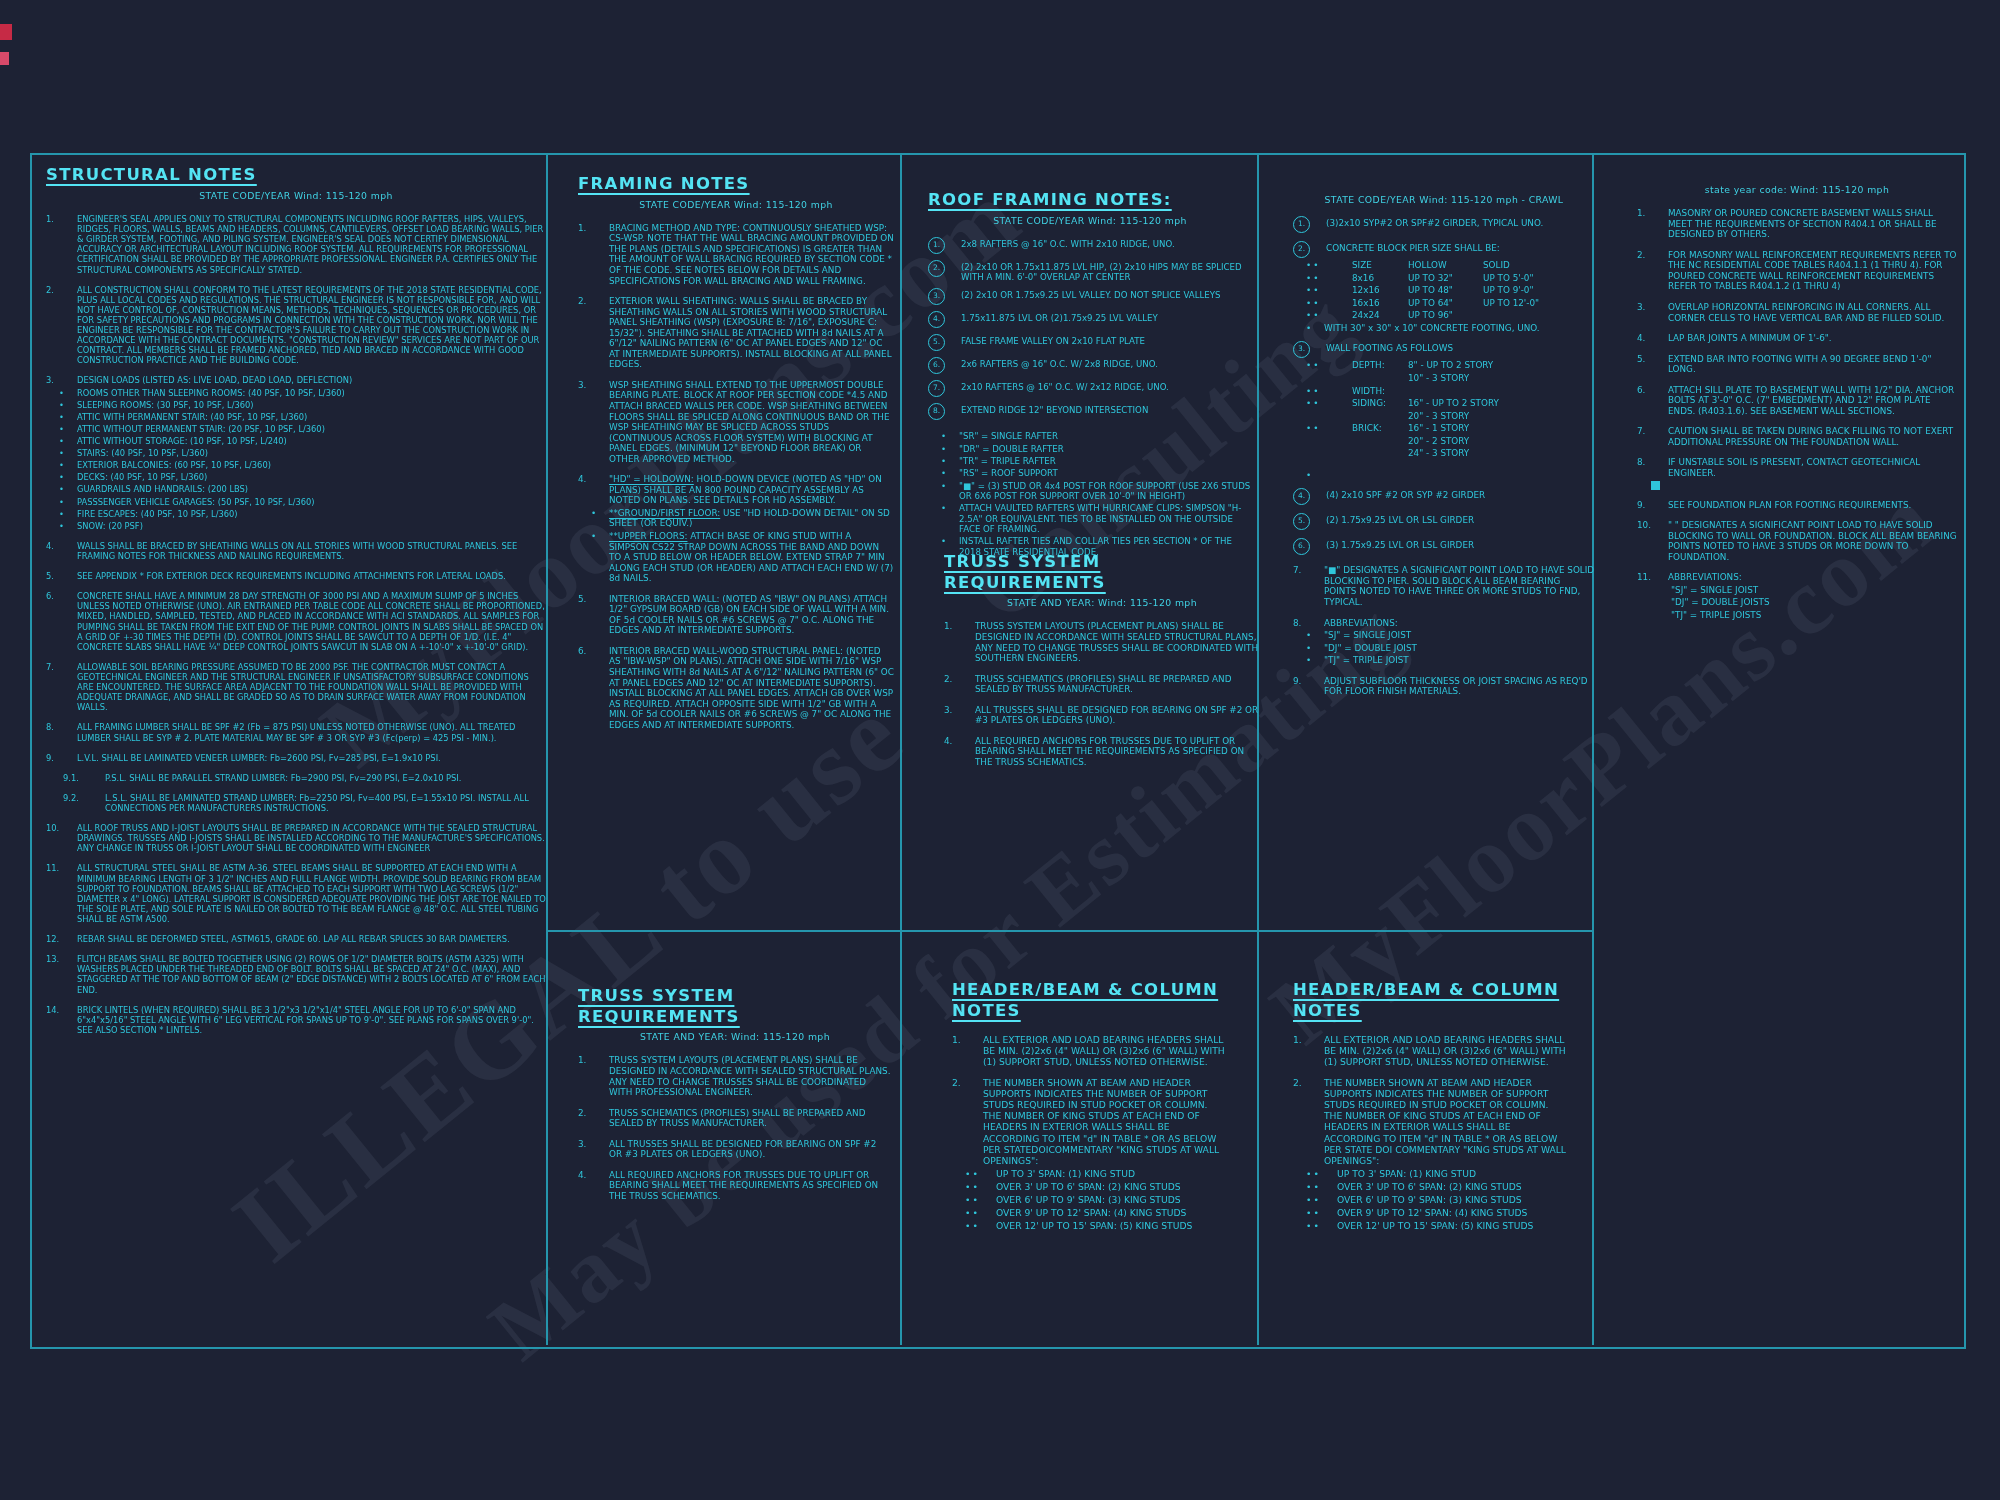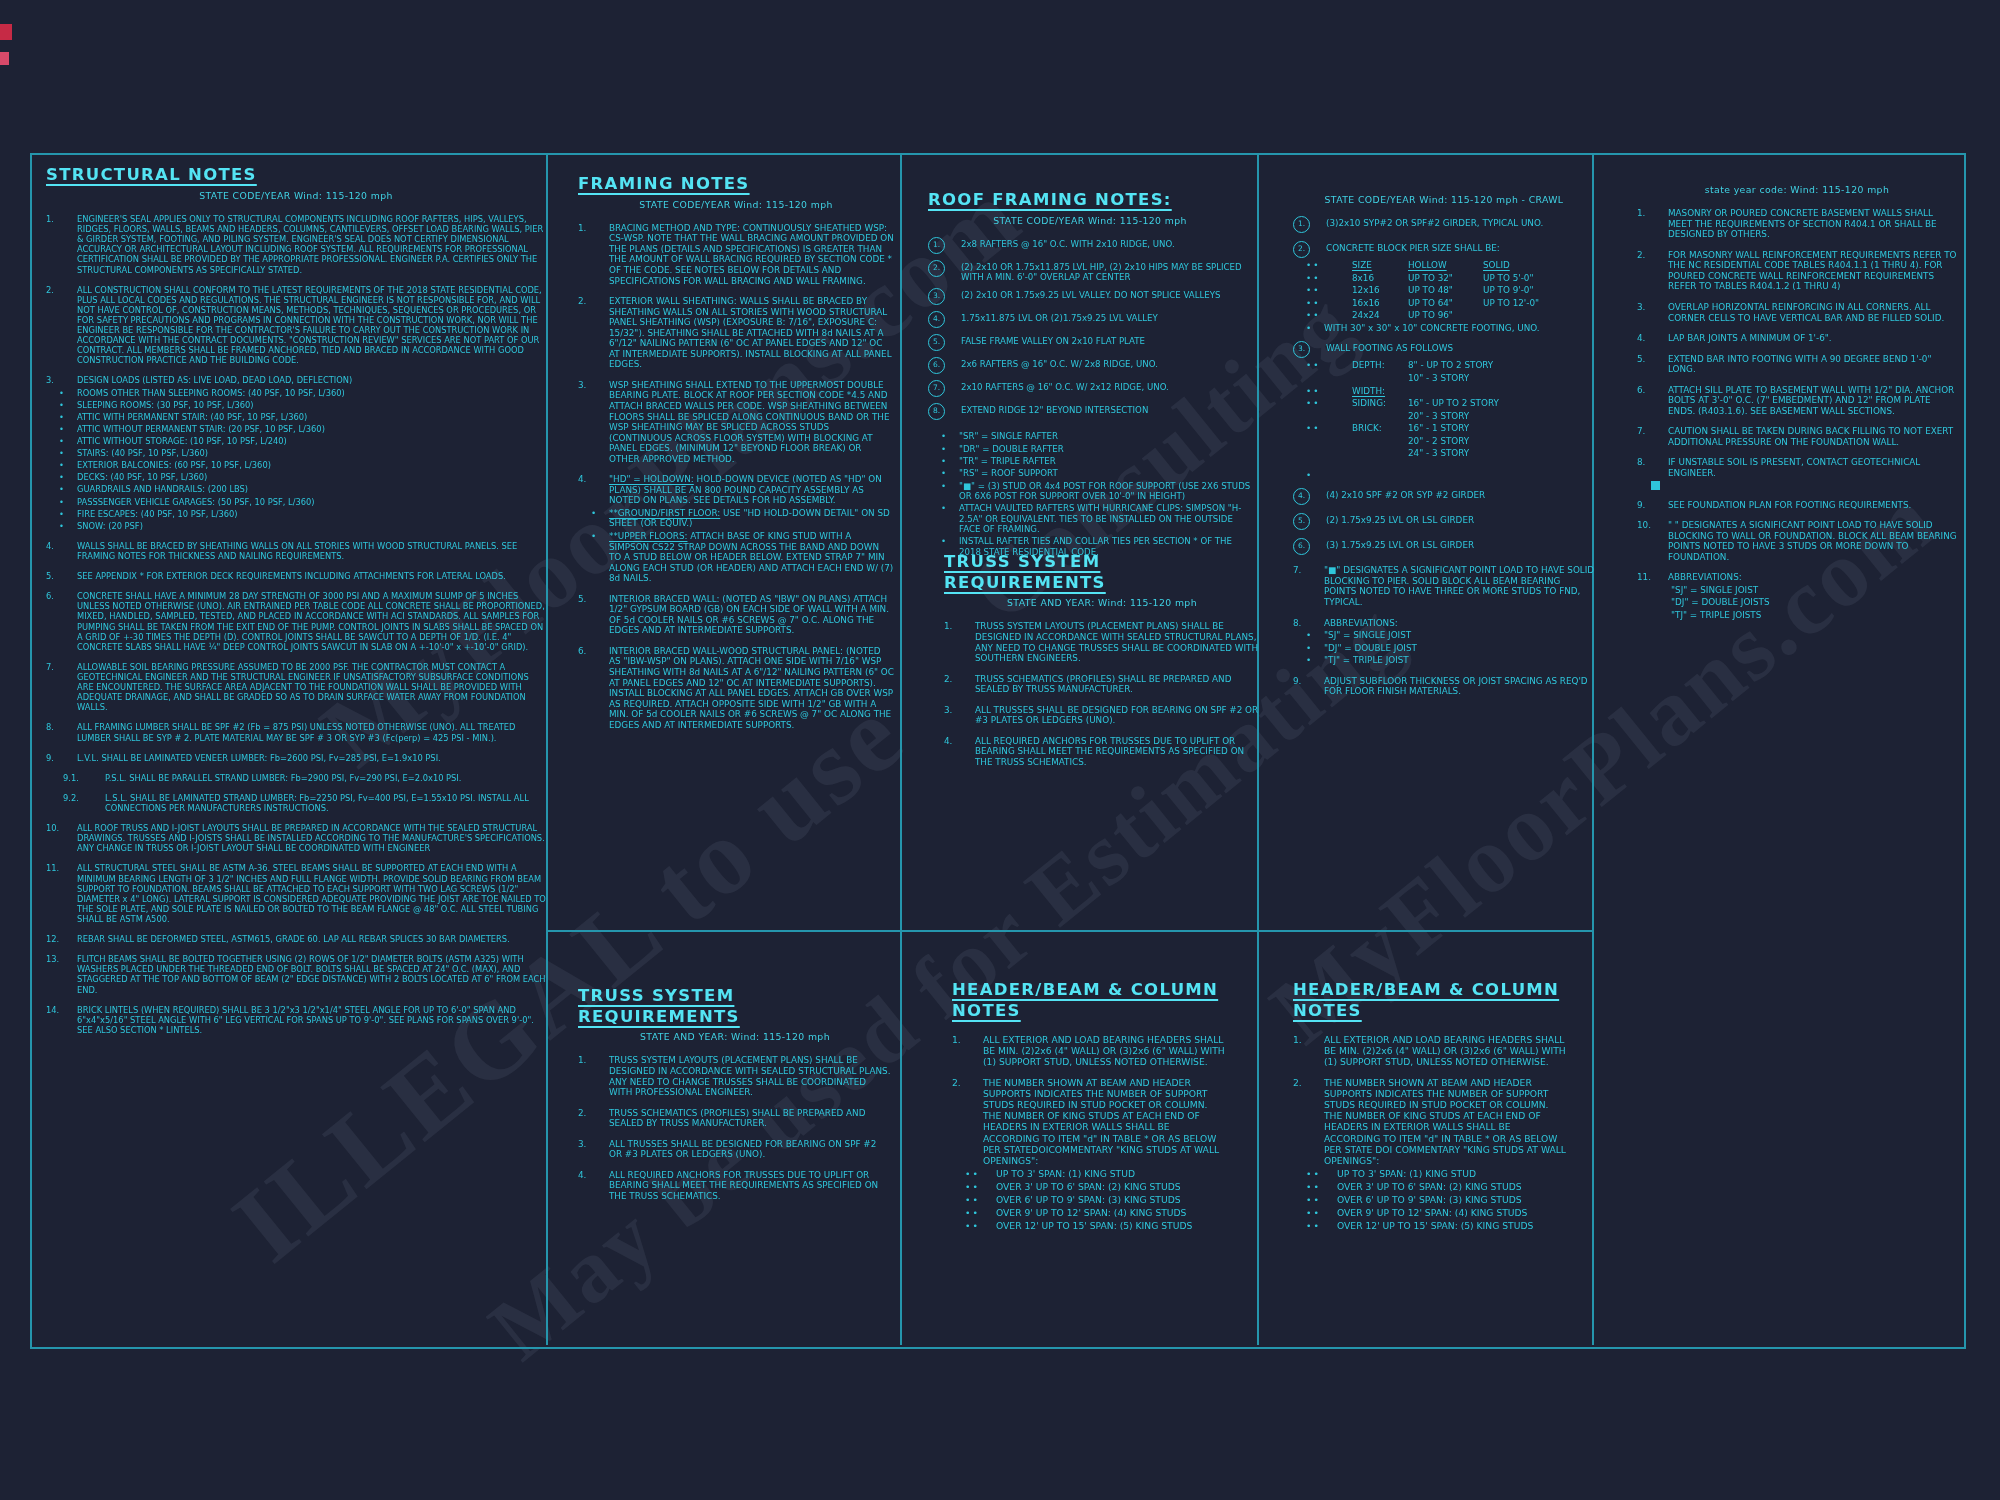--- a/index.html
+++ b/index.html
@@ -30,21 +30,21 @@
   .it.ind{padding-left:34px;}
   .it.cols{padding-left:13px;}
   .it.cols .mk{flex:0 0 46px;letter-spacing:2px;}
   .c0{flex:0 0 56px;}
   .c1{flex:0 0 75px;}
   .c2{flex:1;}
   .it.kv{padding-left:13px;}
   .it.kv .mk{flex:0 0 46px;letter-spacing:2px;}
   .k{flex:0 0 56px;}
   .v{flex:1;}
-  .ul{text-decoration:underline;text-underline-offset:2px;}
+  .ul{text-underline-offset:2px;}
   .lead{text-decoration:underline;text-underline-offset:2px;}
   .circm{flex:0 0 15px;height:15px;border:1px solid currentColor;border-radius:50%;
          text-align:center;line-height:14px;font-size:7.5px;margin-right:16px;margin-top:-2px;}
   .sqg{display:inline-block;width:9px;height:9px;background:#2fc6db;margin-left:14px;}
   
   .structural{left:46px;top:165px;width:500px;font-size:8.3px;line-height:1.22;}
   .framing{left:578px;top:174px;width:316px;font-size:8.8px;line-height:1.2;}
   .truss-left{left:578px;top:986px;width:314px;font-size:8.8px;line-height:1.2;}
   .roof{left:928px;top:190px;width:324px;font-size:8.6px;line-height:1.2;}
   .roof .it.circ{margin-top:8px;}

